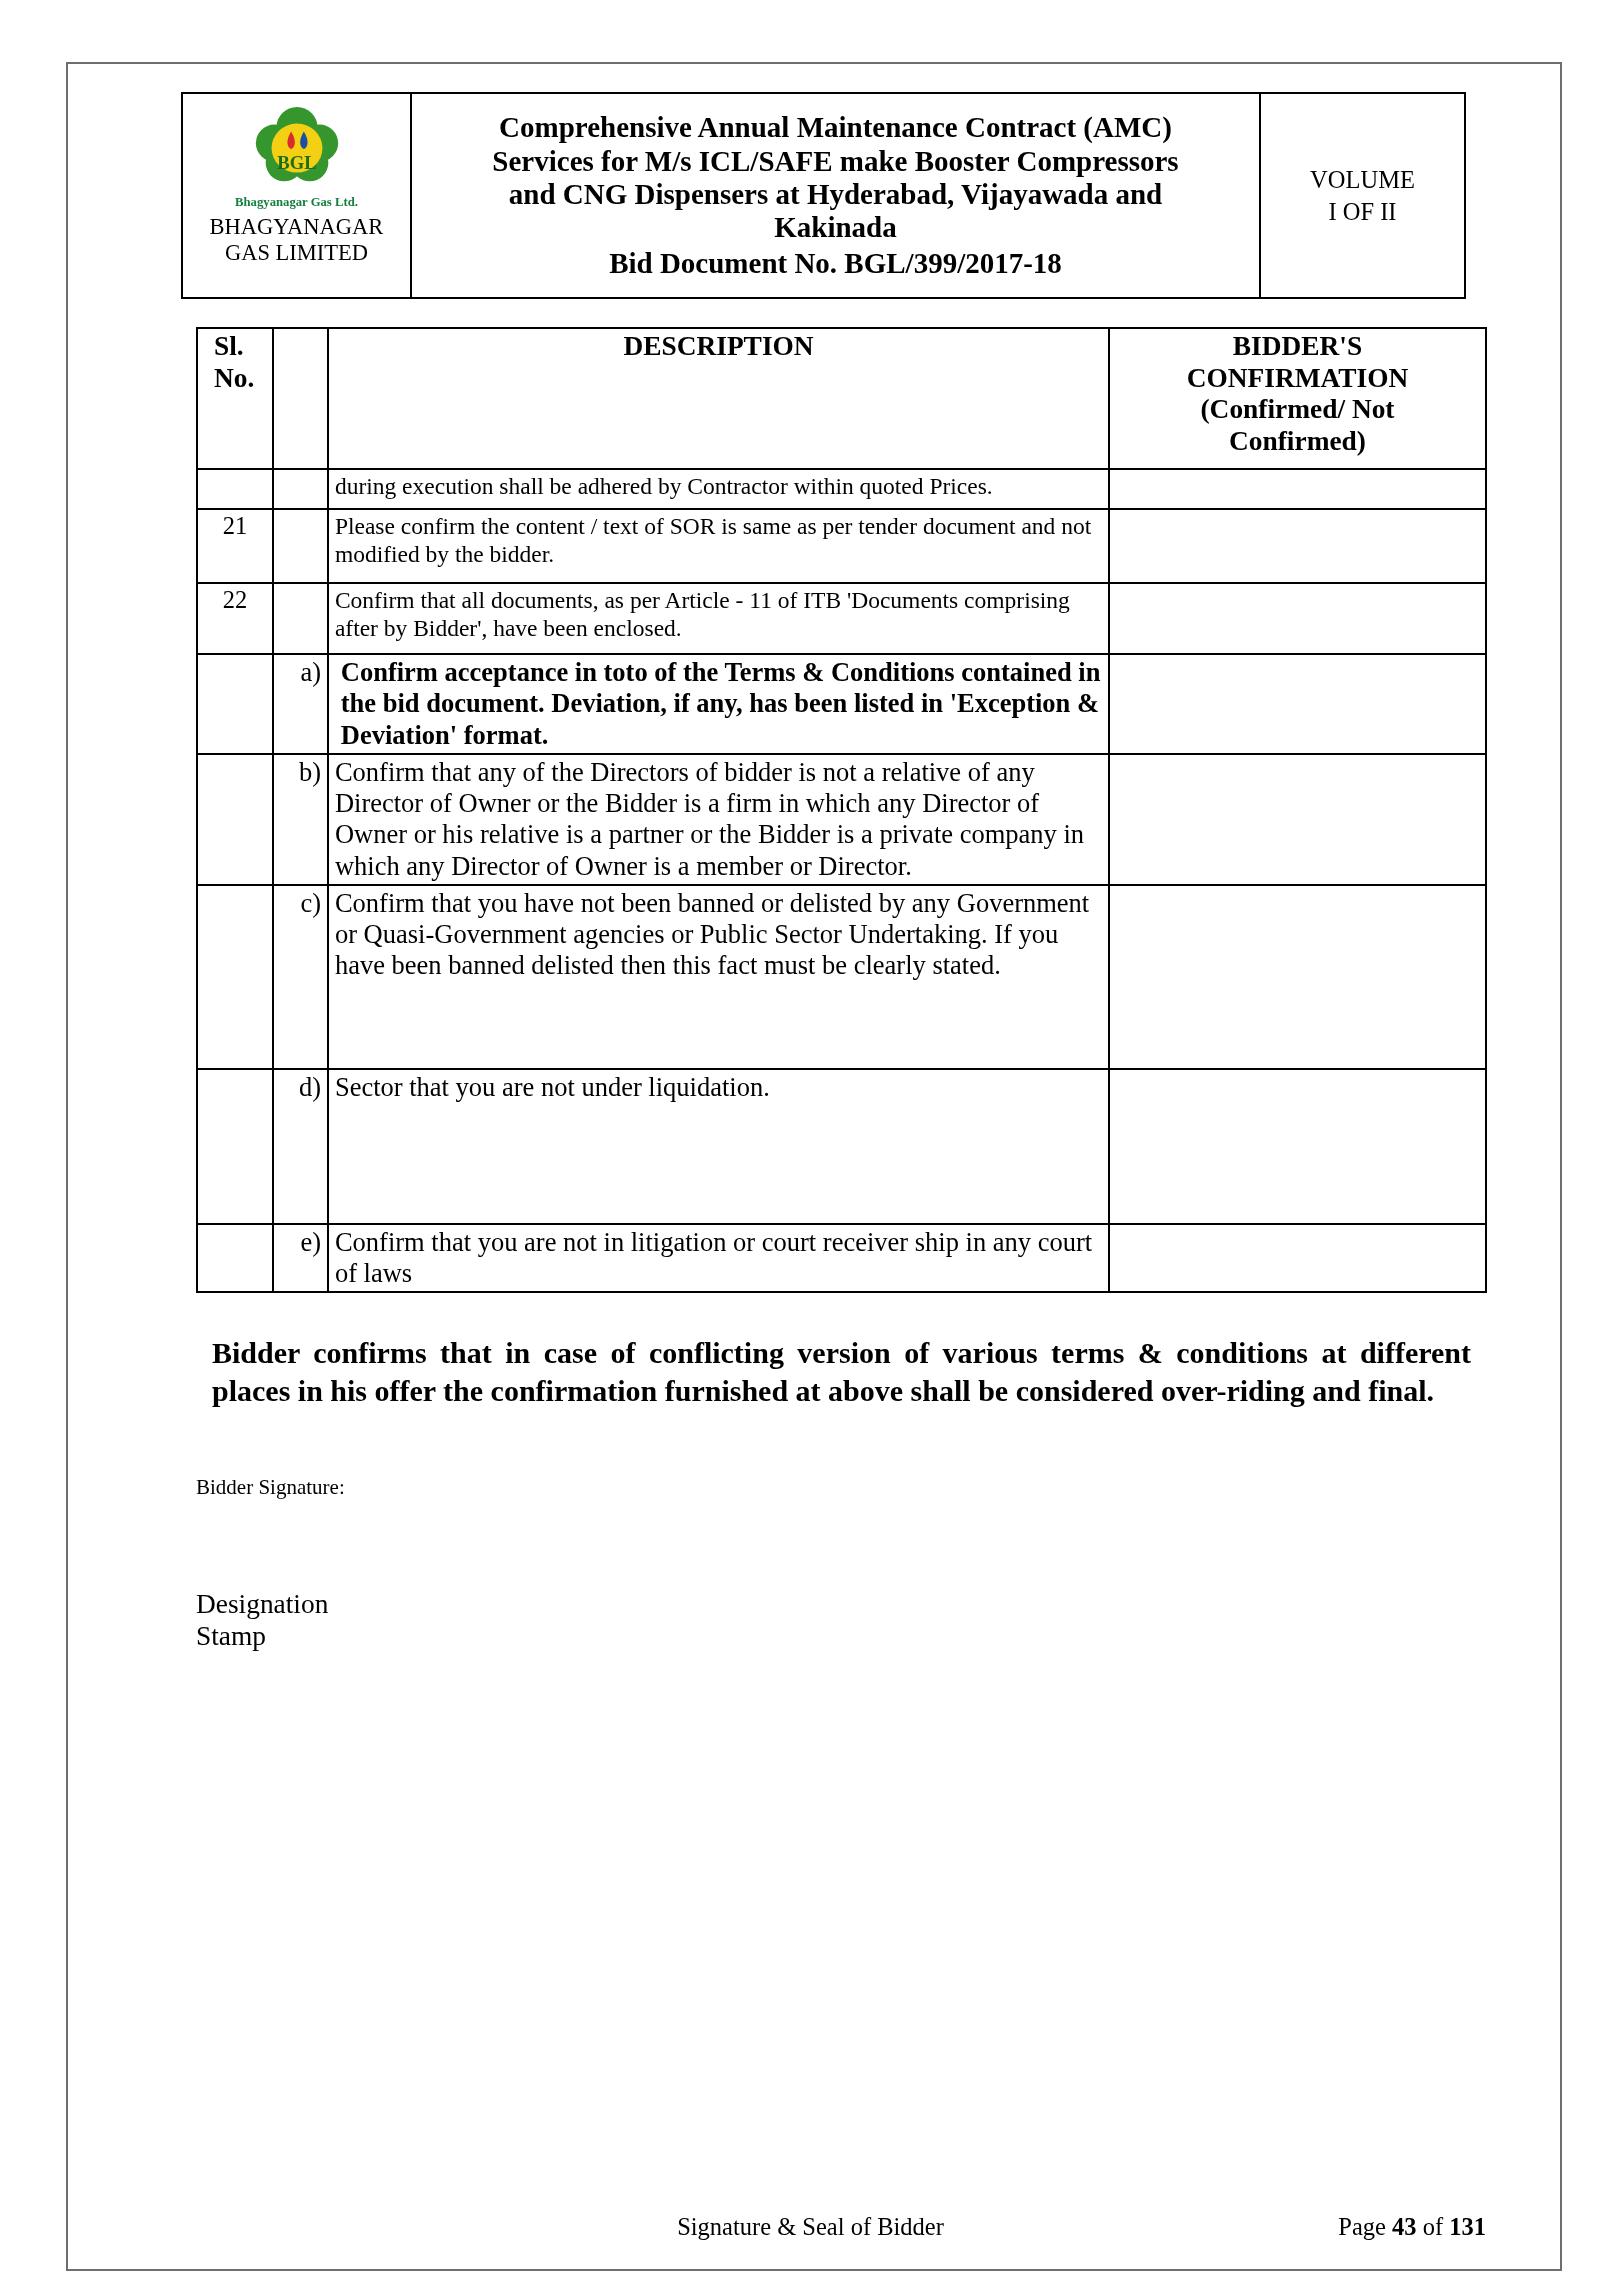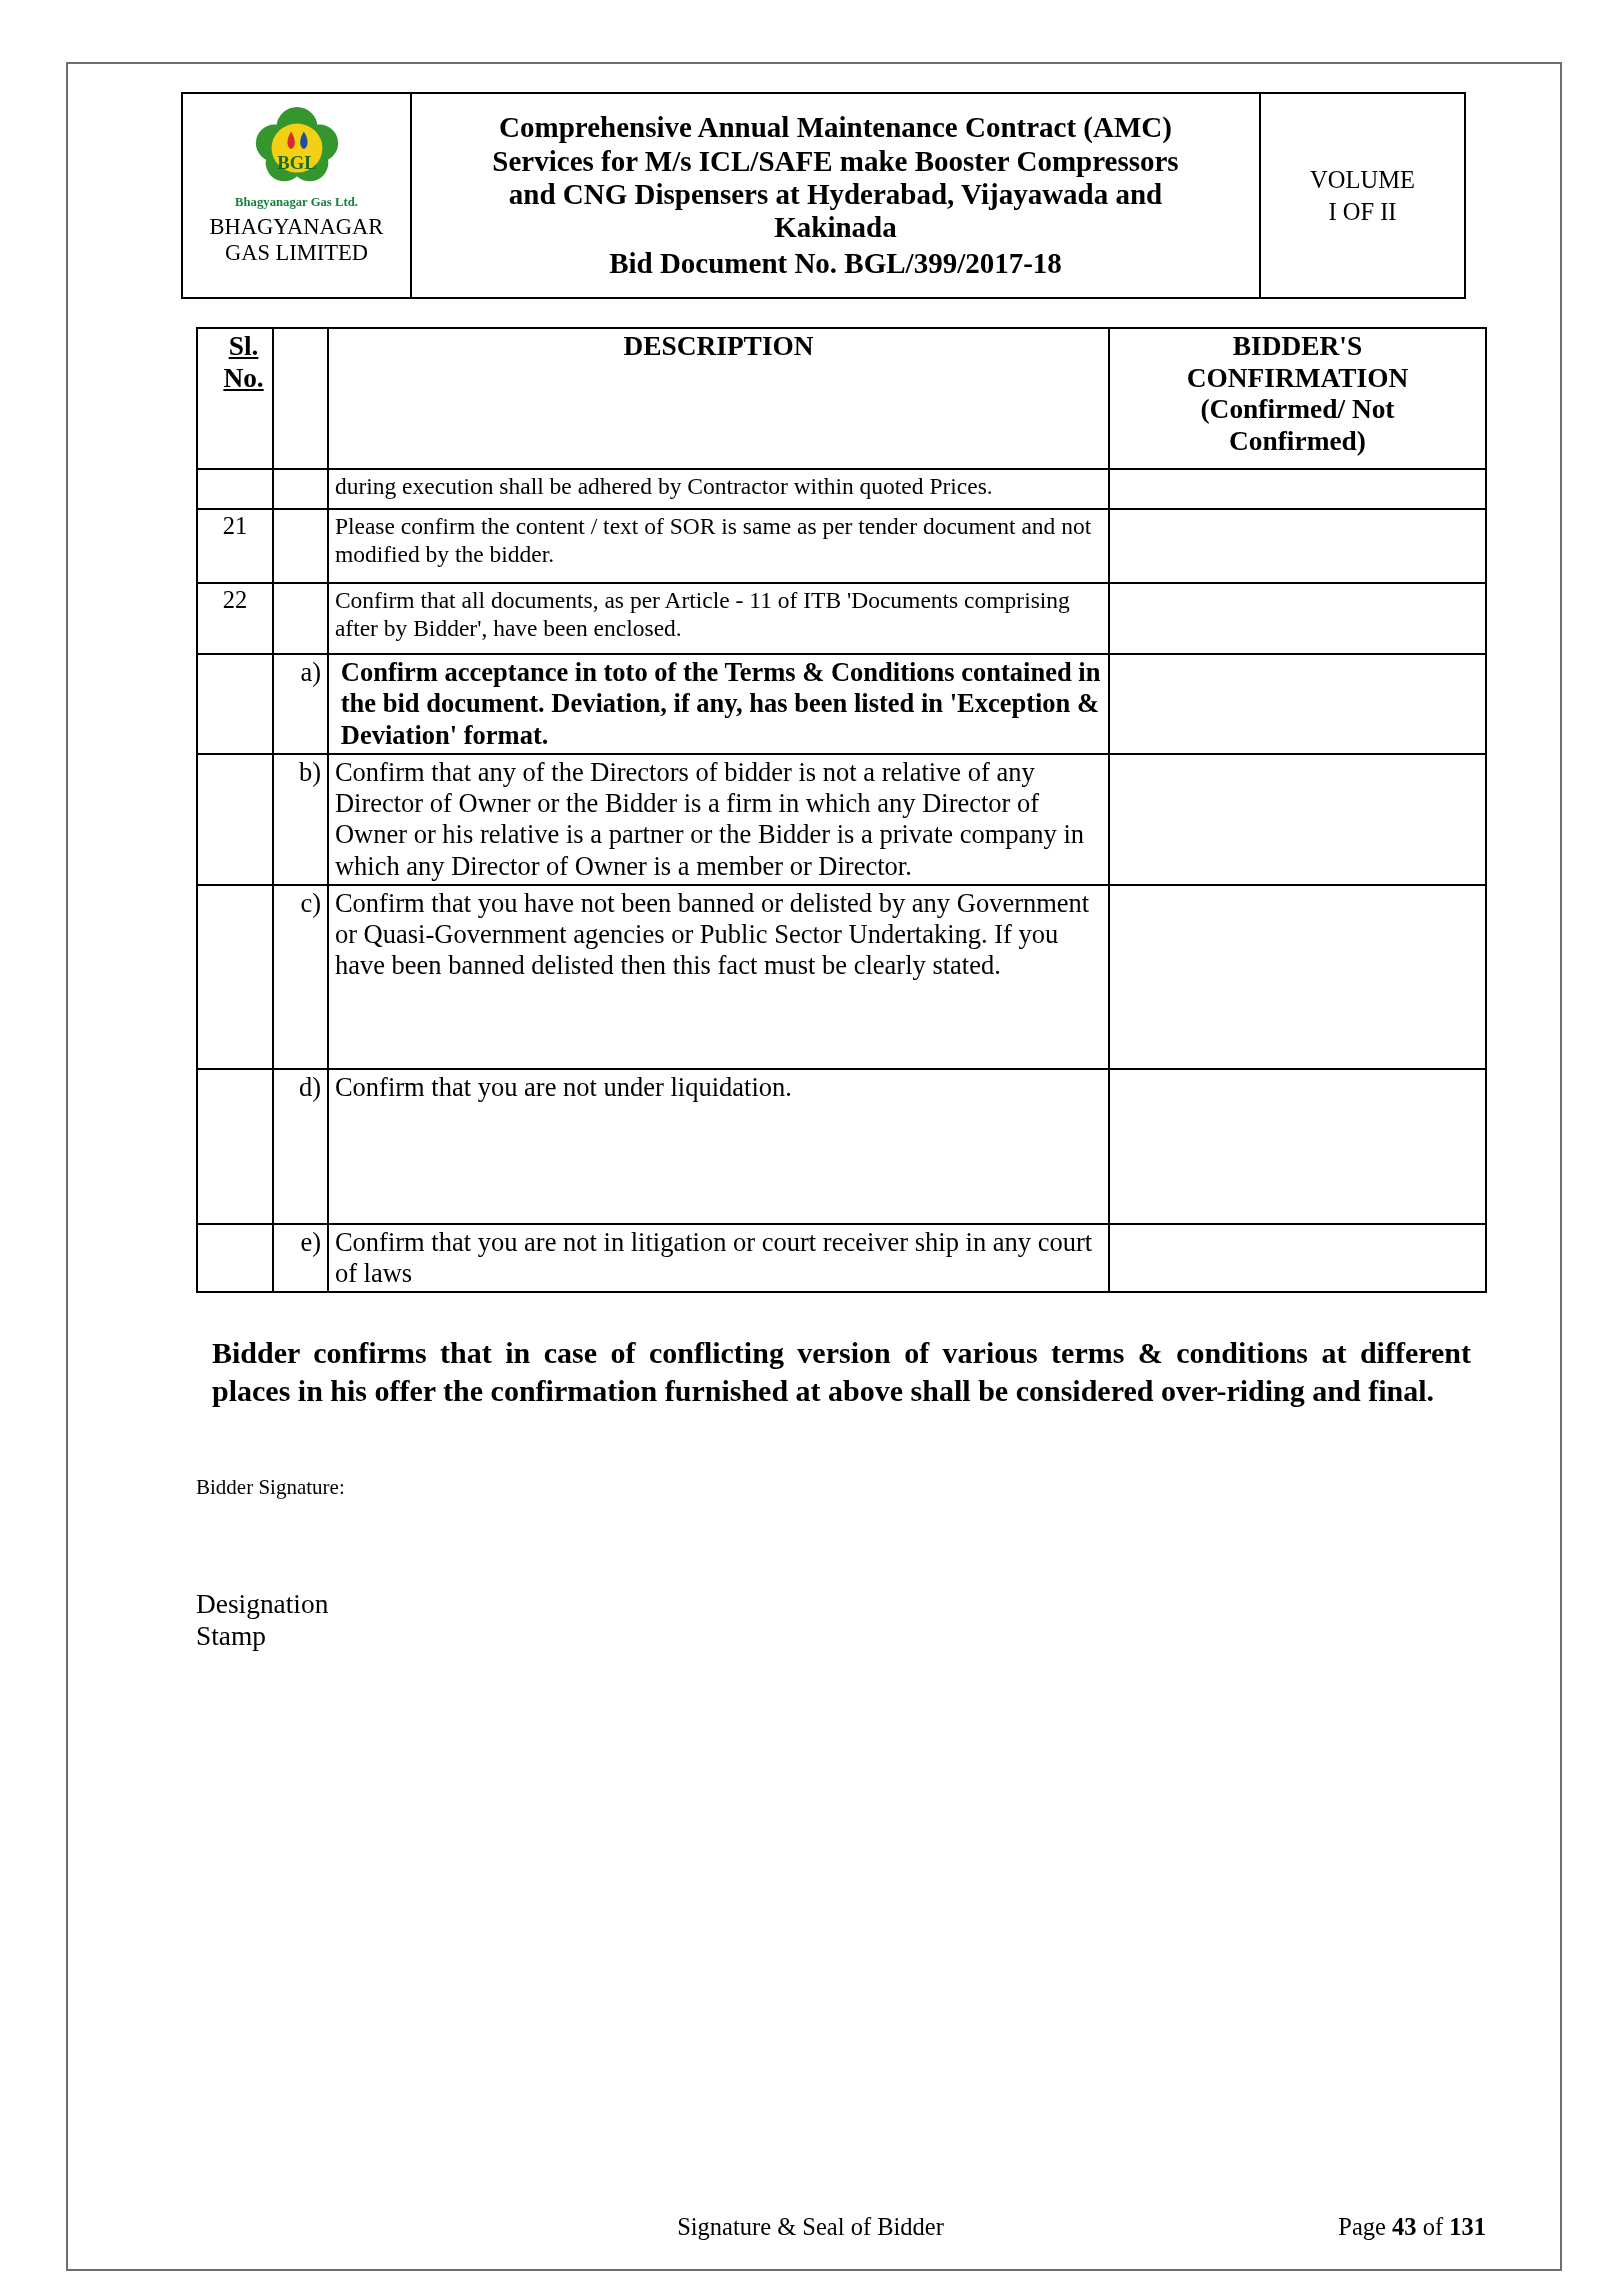--- a/index.html
+++ b/index.html
@@ -78,21 +78,21 @@
   .main-table col.w-desc  { width: 781px; }
   .main-table col.w-conf  { width: 377px; }
   .main-table th, .main-table td {
     border: 2px solid #000;
     vertical-align: top;
     padding: 2px 5.9px;
     box-sizing: border-box;
     overflow: hidden;
   }
   .main-table thead th { height: 141px; font-size: 27.4px; font-weight: bold; }
-  th.h-sl   { text-align: center; white-space: pre-line; padding-left: 23px; line-height: 1.15; text-decoration: underline; }
+  th.h-sl   { text-align: left; white-space: pre-line; padding-left: 16px; line-height: 1.15; }
   th.h-desc { text-align: center; }
   th.h-conf { text-align: center; white-space: pre-line; line-height: 1.15; }
 
   .c-sl    { text-align: center; font-size: 24.5px; }
   .c-label { text-align: right; font-size: 26.5px; padding-left: 1px; padding-right: 2px; line-height: 1.18; }
   .c-desc  { font-size: 26.5px; line-height: 1.18; padding-left: 7.8px; padding-right: 7.8px; }
   .c-conf  { }
 
   
   tbody tr:nth-child(1) { height: 40px; }
@@ -226,21 +226,21 @@
   </tr>
       <tr>
     <td class="c-sl"></td>
     <td class="c-label">c)</td>
     <td class="c-desc">Confirm that you have not been banned or delisted by any Government or Quasi-Government agencies or Public Sector Undertaking. If you have been banned delisted then this fact must be clearly stated.</td>
     <td class="c-conf"></td>
   </tr>
       <tr>
     <td class="c-sl"></td>
     <td class="c-label">d)</td>
-    <td class="c-desc">Confirm that you are not under liquidation.</td>
+    <td class="c-desc">Sector that you are not under liquidation.</td>
     <td class="c-conf"></td>
   </tr>
       <tr>
     <td class="c-sl"></td>
     <td class="c-label">e)</td>
     <td class="c-desc">Confirm that you are not in litigation or court receiver ship in any court of laws</td>
     <td class="c-conf"></td>
   </tr>
     </tbody>
 </table>

